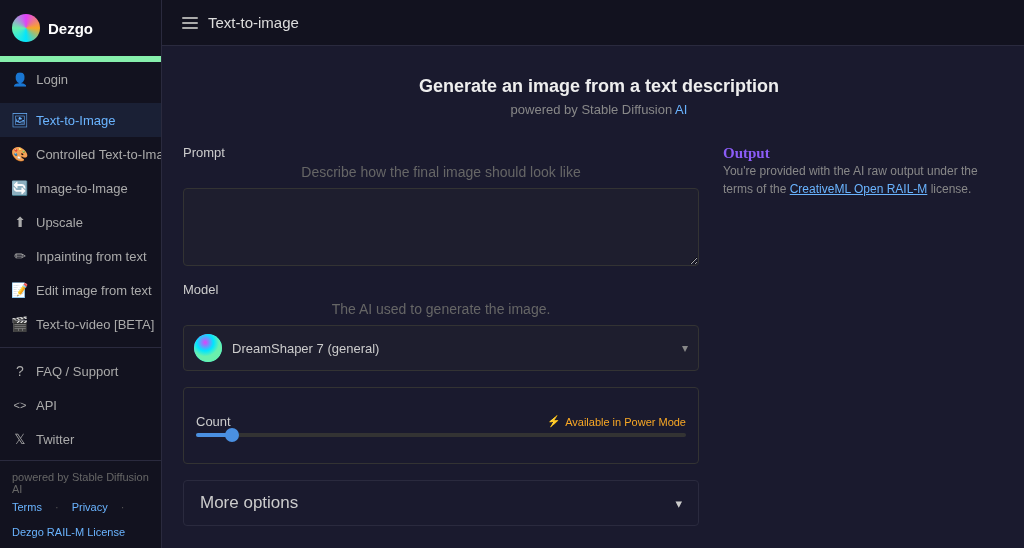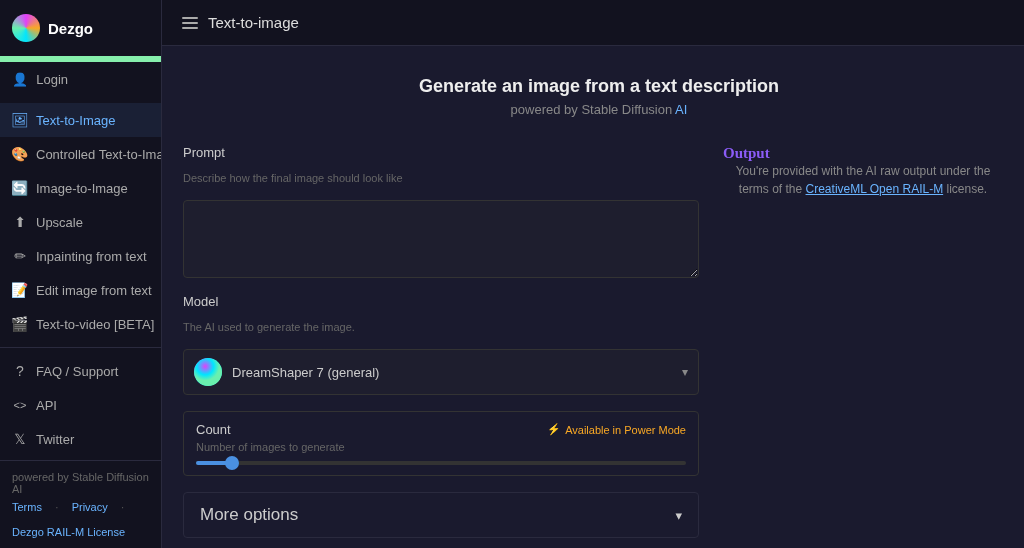--- a/index.html
+++ b/index.html
@@ -187,31 +187,32 @@
     }
 
     .right-panel {
       width: 280px;
       flex-shrink: 0;
     }
 
     .field-group {
       display: flex;
       flex-direction: column;
-      gap: 12px;
+      gap: 4px;
     }
     .field-label {
       font-size: 13px;
       font-weight: 500;
       color: #ccc;
     }
     .field-hint {
-      font-size: 11px;
+      font-size: 14px;
       color: #666;
       margin-bottom: 4px;
+      text-align: center;
     }
     textarea {
       background: #1e1e2e;
       border: 1px solid #333;
       border-radius: 4px;
       color: #ccc;
       padding: 8px 10px;
       font-size: 13px;
       resize: vertical;
       min-height: 70px;
@@ -249,21 +250,21 @@
     }
     .chevron-down {
       color: #888;
       font-size: 12px;
     }
 
     .count-section {
       background: #1a1a2e;
       border: 1px solid #333;
       border-radius: 4px;
-      padding: 10px 12px;
+      padding: 26px 12px;
     }
     .count-header {
       display: flex;
       align-items: center;
       justify-content: space-between;
       margin-bottom: 4px;
     }
     .count-label {
       font-size: 13px;
       font-weight: 500;
@@ -328,21 +329,20 @@
     .output-label {
       font-size: 15px;
       font-weight: 600;
       color: #8b5cf6;
       font-family: Liberation Serif, serif;
     }
     .output-description {
       font-size: 12px;
       color: #888;
       line-height: 1.5;
-      text-align: center;
     }
     .output-description .creative-link {
       color: #6ab4ff;
     }
   </style>
 </head>
 <body>
 
 <aside class="sidebar">
   <div class="sidebar-logo">
@@ -467,21 +467,20 @@
         </div>
 
         <div class="count-section">
           <div class="count-header">
             <span class="count-label">Count</span>
             <div class="power-badge">
               <span class="power-icon">⚡</span>
               <span>Available in Power Mode</span>
             </div>
           </div>
-          <div class="count-hint">Number of images to generate</div>
           <div class="slider-track">
             <div class="slider-fill"></div>
             <div class="slider-thumb"></div>
           </div>
         </div>
 
         <div class="more-options">
           <span class="more-options-label">More options</span>
           <span>▾</span>
         </div>

